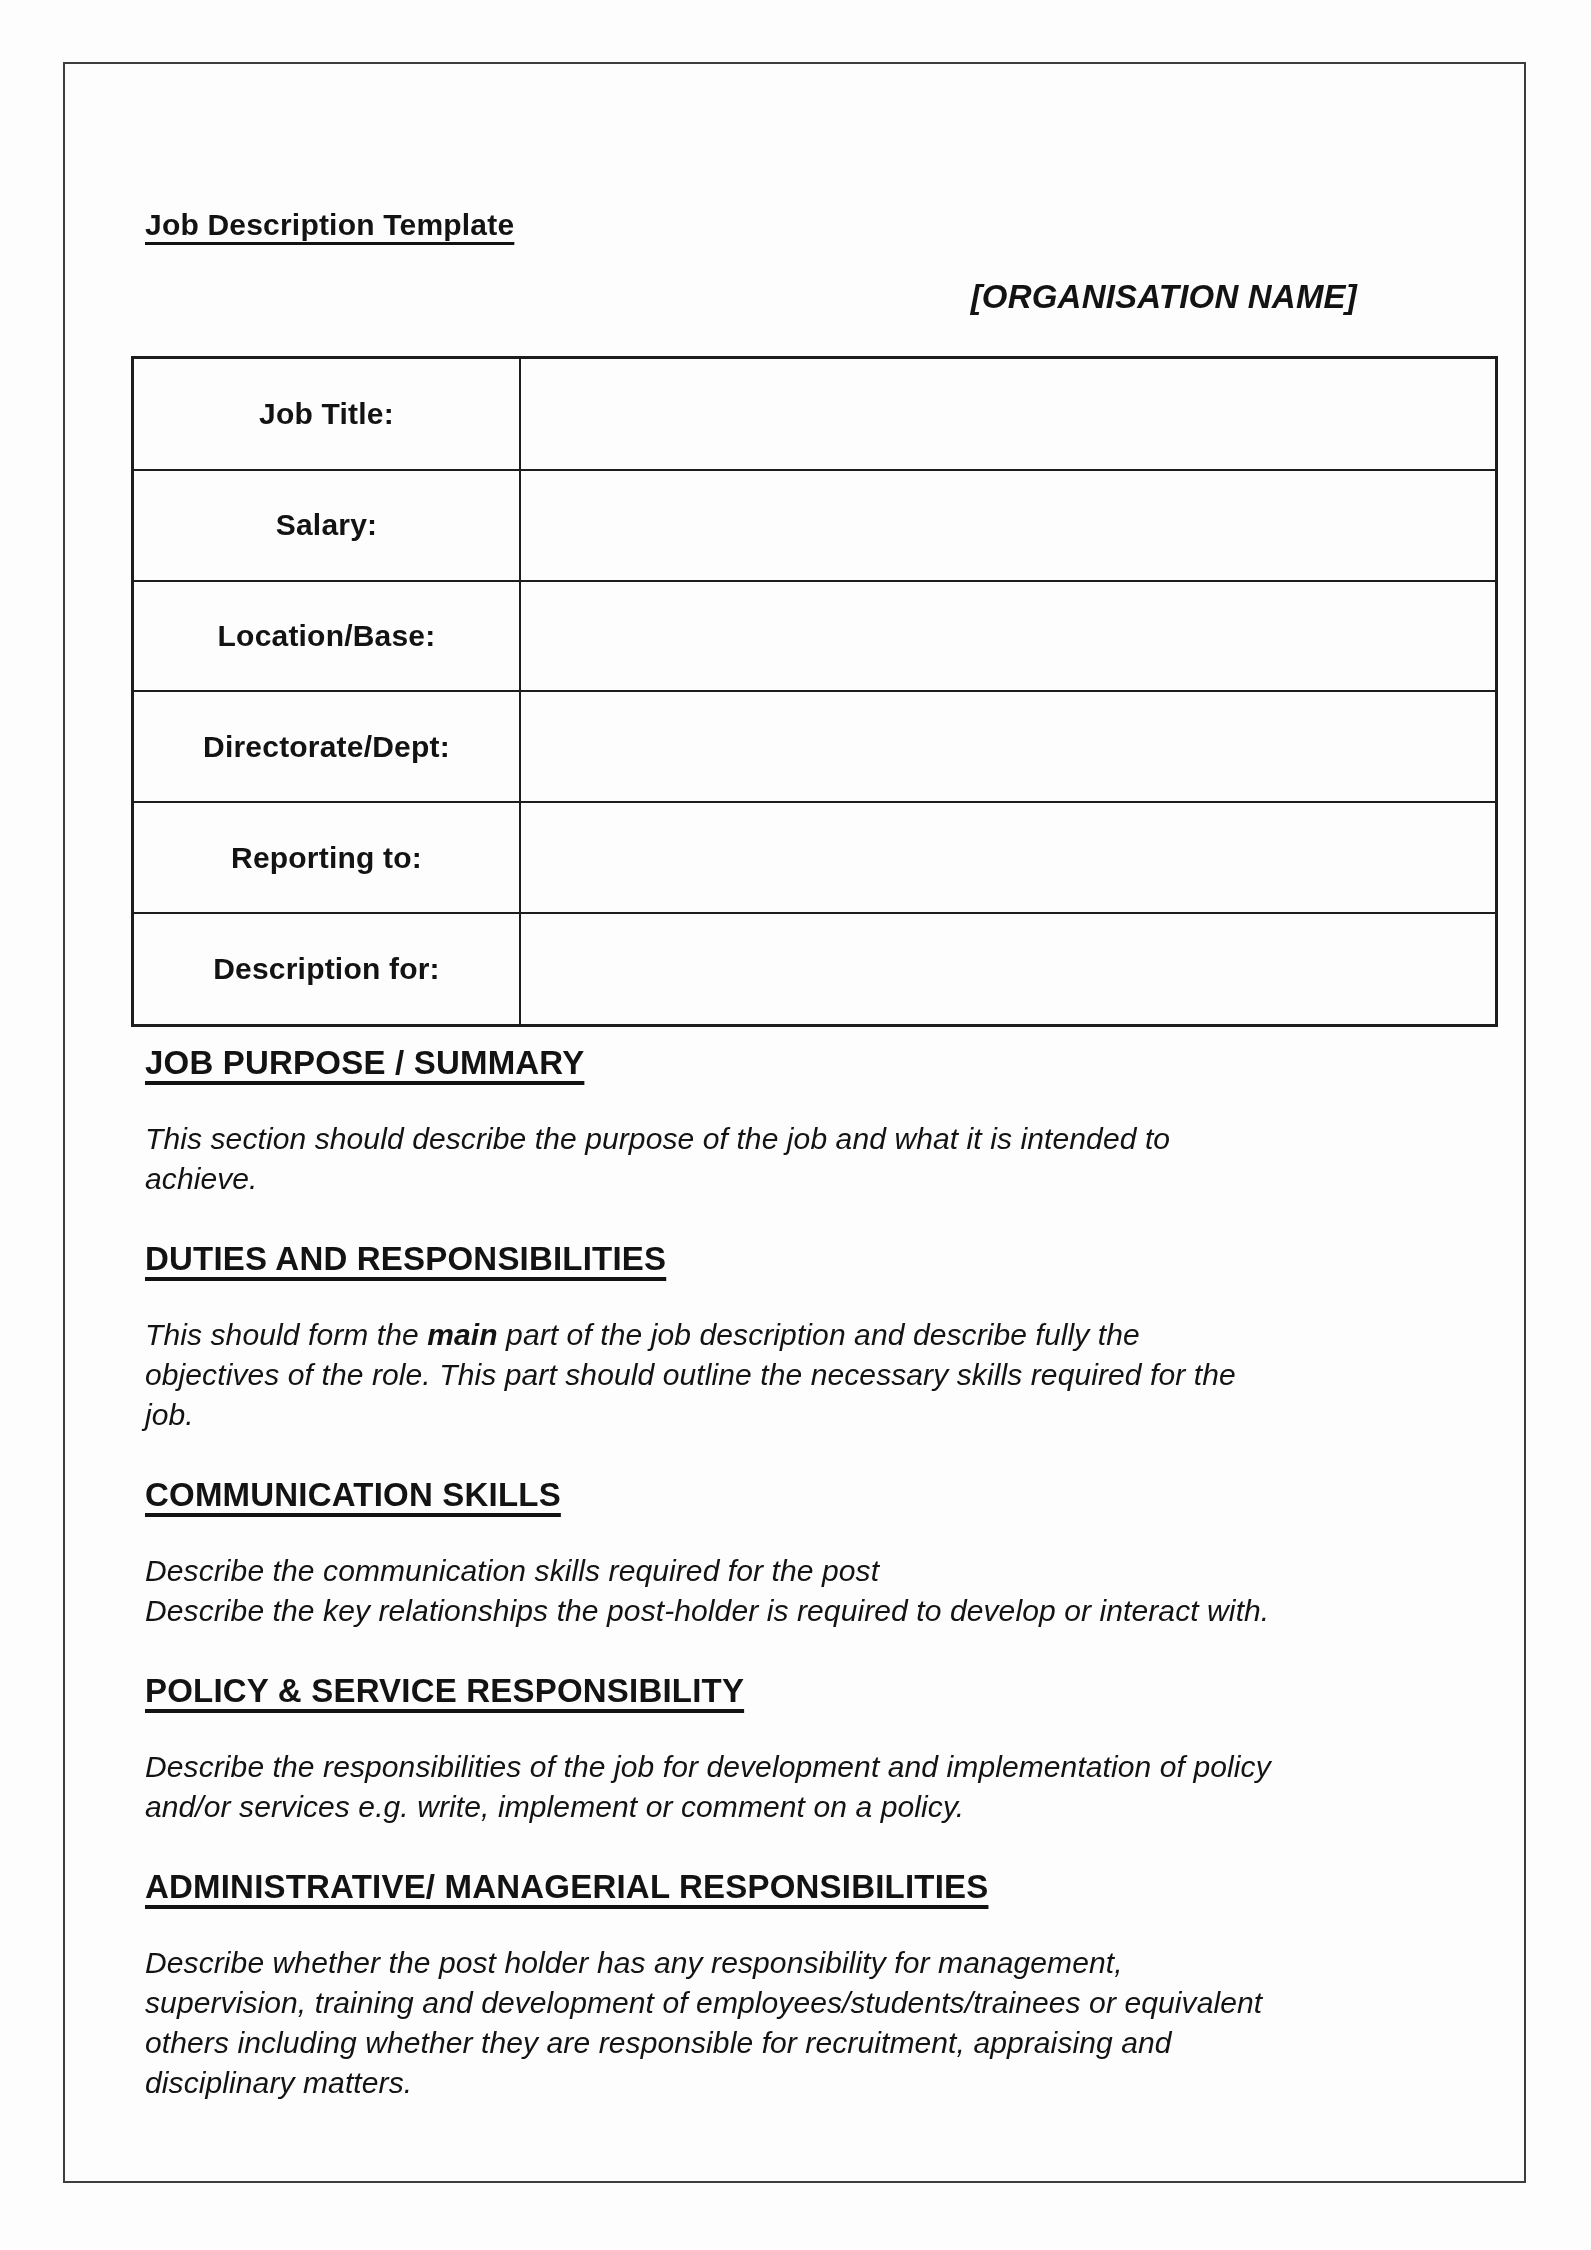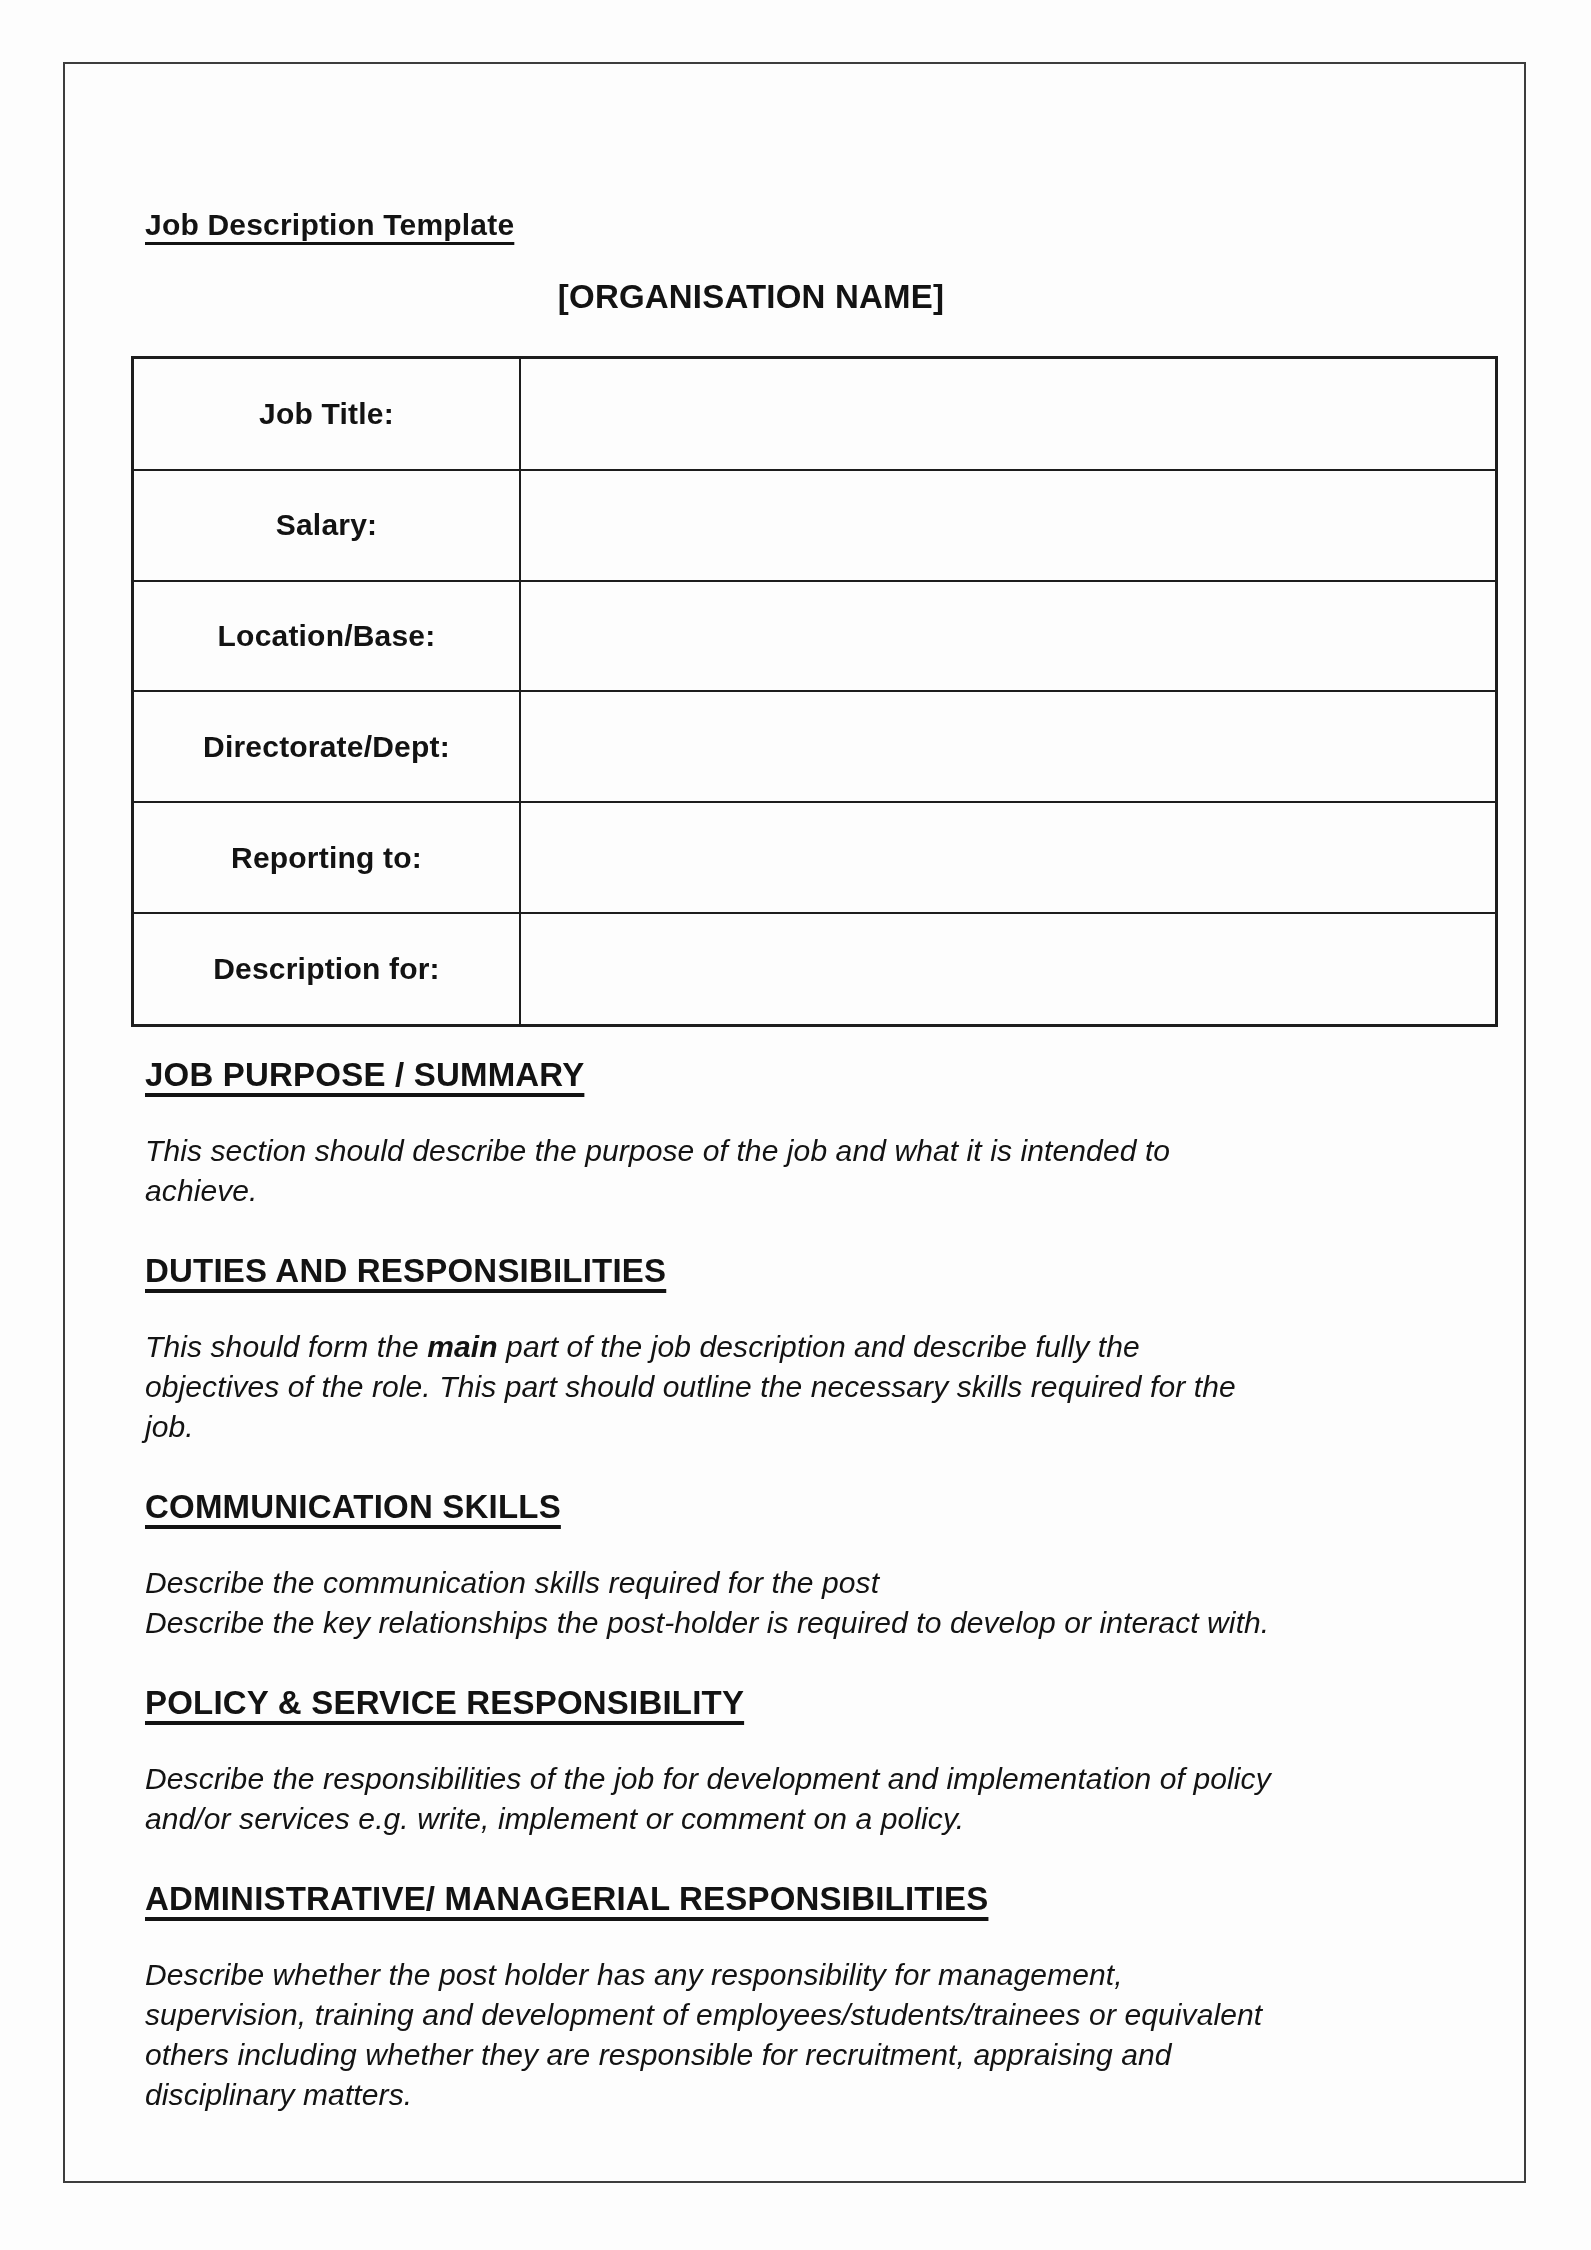--- a/index.html
+++ b/index.html
@@ -34,22 +34,23 @@
   .doc-title .u {
     text-decoration: underline;
     text-decoration-thickness: 3px;
     text-underline-offset: 7px;
   }
   .org-name {
     margin-top: 32px;
     font-size: 33px;
     line-height: 42px;
     font-weight: 700;
-    text-align: center;
+    text-align: right;
     letter-spacing: 0.2px;
+    font-style: italic;
   }
   table.info-table {
     margin-top: 38px;
     margin-left: -14px;
     width: 1367px;
     height: 671px;
     border-collapse: collapse;
     table-layout: fixed;
     border: 3px solid #1d1d1d;
   }
@@ -61,21 +62,21 @@
     margin-left: 31px;
   }
   td.label-cell {
     width: 385px;
     text-align: center;
     font-weight: 700;
     font-size: 30px;
     letter-spacing: 0.2px;
   }
   td.value-cell { }
-  .sections { margin-top: 28px; }
+  .sections { margin-top: 16px; }
   .doc-section .section-heading {
     margin: 40px 0 0 0;
     font-size: 33px;
     line-height: 40px;
     font-weight: 700;
     letter-spacing: 0.2px;
     text-decoration: underline;
     text-decoration-thickness: 4px;
     text-underline-offset: 7px;
   }

